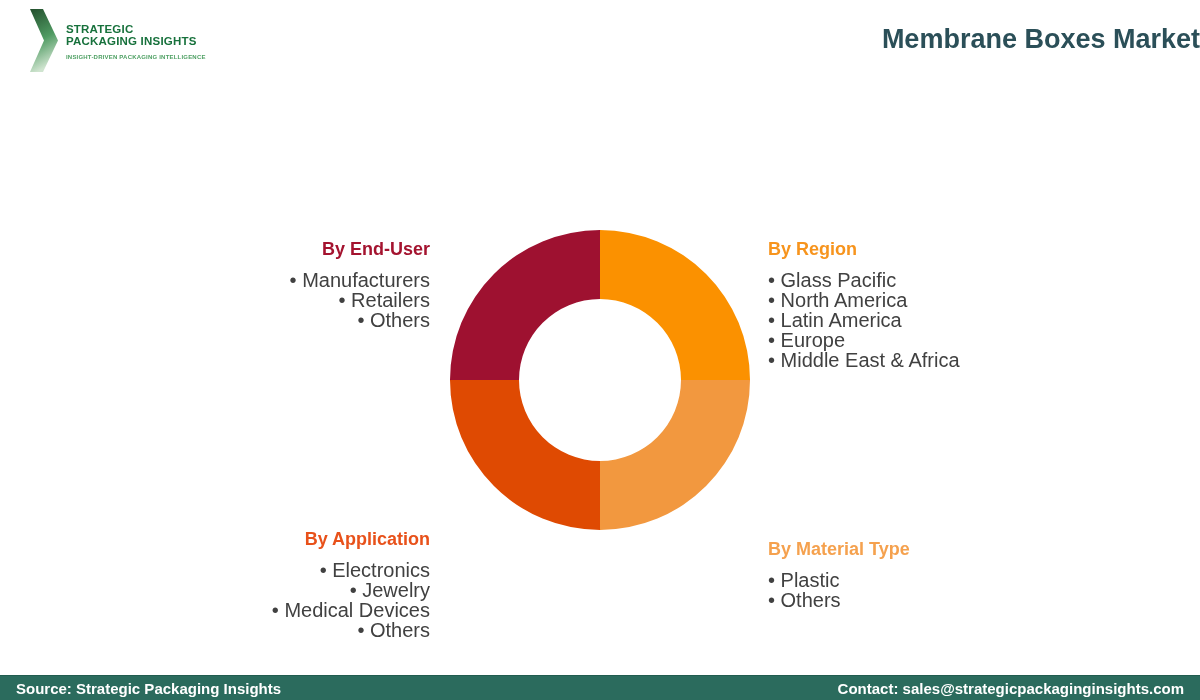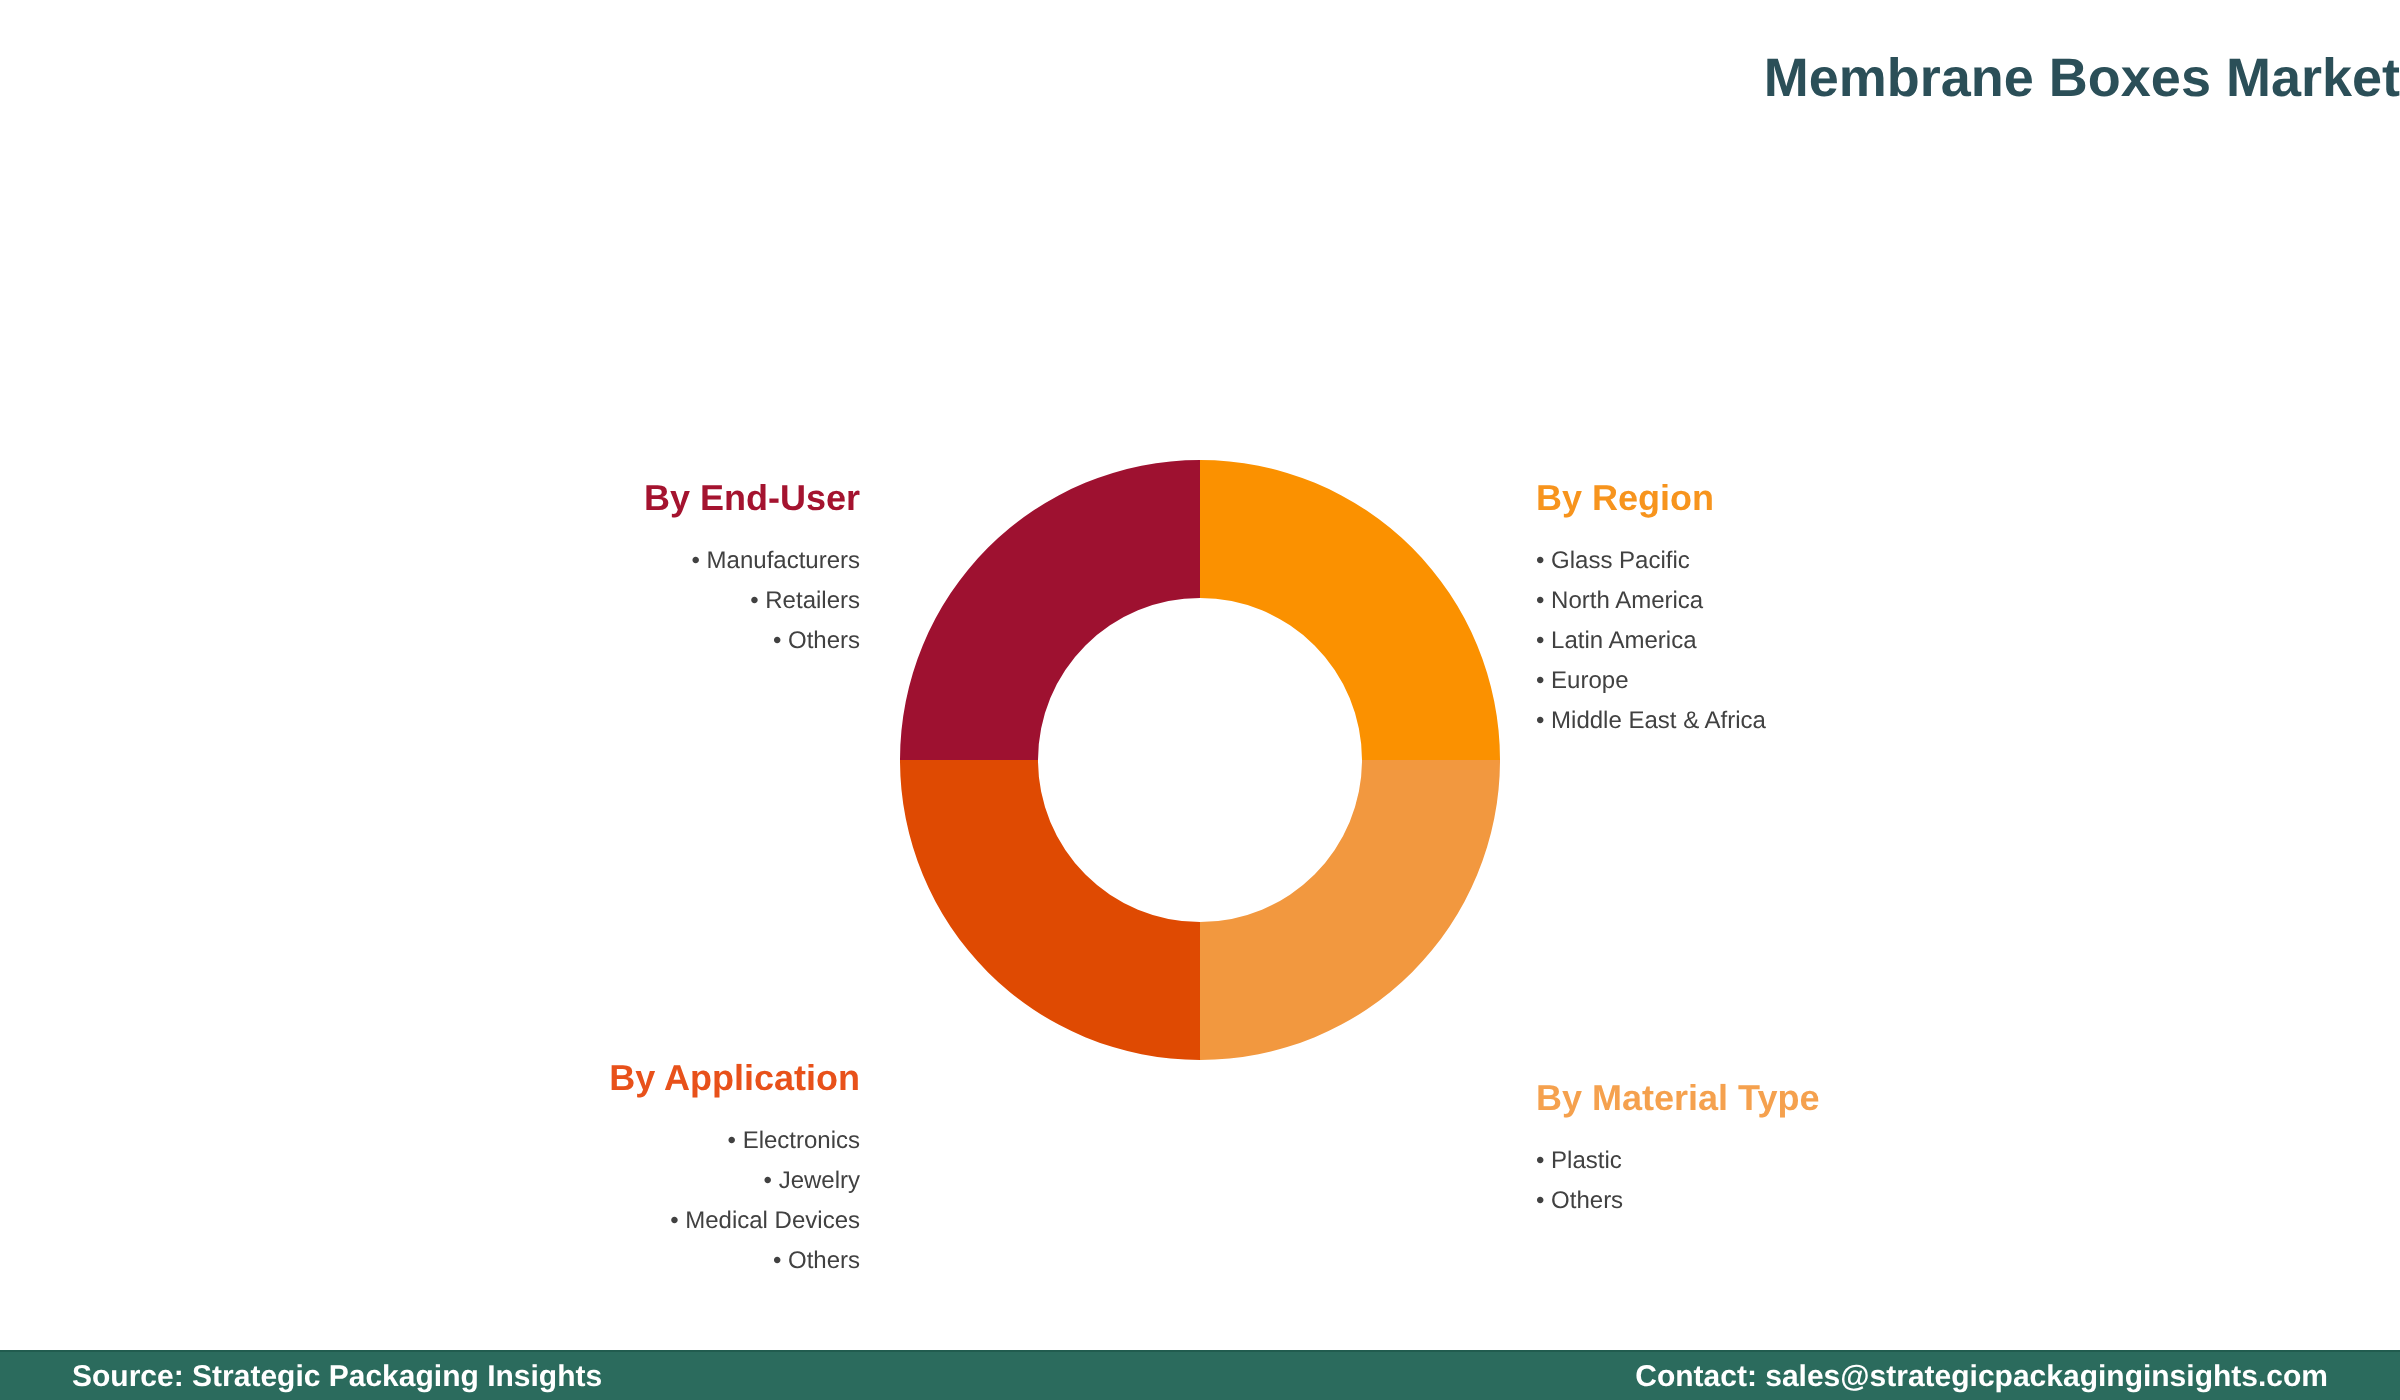--- a/index.html
+++ b/index.html
@@ -43,51 +43,68 @@
     left: 450px;
     top: 230px;
     width: 300px;
     height: 300px;
   }
 
   
   .segment { position: absolute; width: 230px; }
   .seg-title { font-size: 18px; font-weight: 700; line-height: 24px; margin-bottom: 9px; margin-top: 47px; }
   .seg-items { list-style: none; }
-  .seg-items li { font-size: 12px; line-height: 20px; color: #414141; font-weight: 400; }
+  .seg-items li { font-size: 20px; line-height: 20px; color: #414141; font-weight: 400; }
   .seg-items li::before { content: "\2022\00a0"; color: #414141; }
 
   #seg-0 { right: 770px; top: 190px; text-align: right; }
   #seg-1 { left: 768px;  top: 190px; text-align: left; }
   #seg-2 { right: 770px; top: 480px; text-align: right; }
   #seg-3 { left: 768px;  top: 490px; text-align: left; }
 
   
   .footer {
     position: absolute;
     left: 0;
     bottom: 0;
     width: 100%;
     height: 25px;
     background: #2b6b5d;
     border-top: 1px solid #215c4f;
     display: flex;
     justify-content: space-between;
     align-items: center;
-    padding: 0 36px;
+    padding: 0 16px;
     color: #ffffff;
     font-size: 15px;
     font-weight: 700;
   }
 </style>
 </head>
 <body>
 
 <div class="page">
 
+  <div class="logo">
+    <svg class="logo-chevron" viewBox="0 0 28 63" aria-hidden="true">
+      <defs>
+        <linearGradient id="chevGrad" x1="0" y1="0" x2="0.25" y2="1">
+          <stop offset="0" stop-color="#234f2d"></stop>
+          <stop offset="0.55" stop-color="#4f9a62"></stop>
+          <stop offset="1" stop-color="#cfe4cf"></stop>
+        </linearGradient>
+      </defs>
+      <polygon points="0,0 13,0 28,31.5 13,63 0,63 14,31.5" fill="url(#chevGrad)"></polygon>
+    </svg>
+    <div class="logo-text">
+      <div class="brand-line">STRATEGIC</div>
+      <div class="brand-line">PACKAGING INSIGHTS</div>
+      <div class="brand-tagline">INSIGHT-DRIVEN PACKAGING INTELLIGENCE</div>
+    </div>
+  </div>
 
   <h1 class="page-title">Membrane Boxes Market</h1>
 
   <svg class="donut" id="donut-chart" viewBox="0 0 300 300" aria-hidden="true">
       <path d="M 150 0 A 150 150 0 0 1 300 150 L 231 150 A 81 81 0 0 0 150 69 Z" fill="#fb9100"></path>
       <path d="M 300 150 A 150 150 0 0 1 150.00000000000003 300 L 150 231 A 81 81 0 0 0 231 150 Z" fill="#f2983f"></path>
       <path d="M 150.00000000000003 300 A 150 150 0 0 1 0 150.00000000000003 L 69 150.00000000000003 A 81 81 0 0 0 150 231 Z" fill="#df4a02"></path>
       <path d="M 0 150.00000000000003 A 150 150 0 0 1 149.99999999999997 0 L 149.99999999999997 69 A 81 81 0 0 0 69 150.00000000000003 Z" fill="#9e1130"></path>
     </svg>
 

